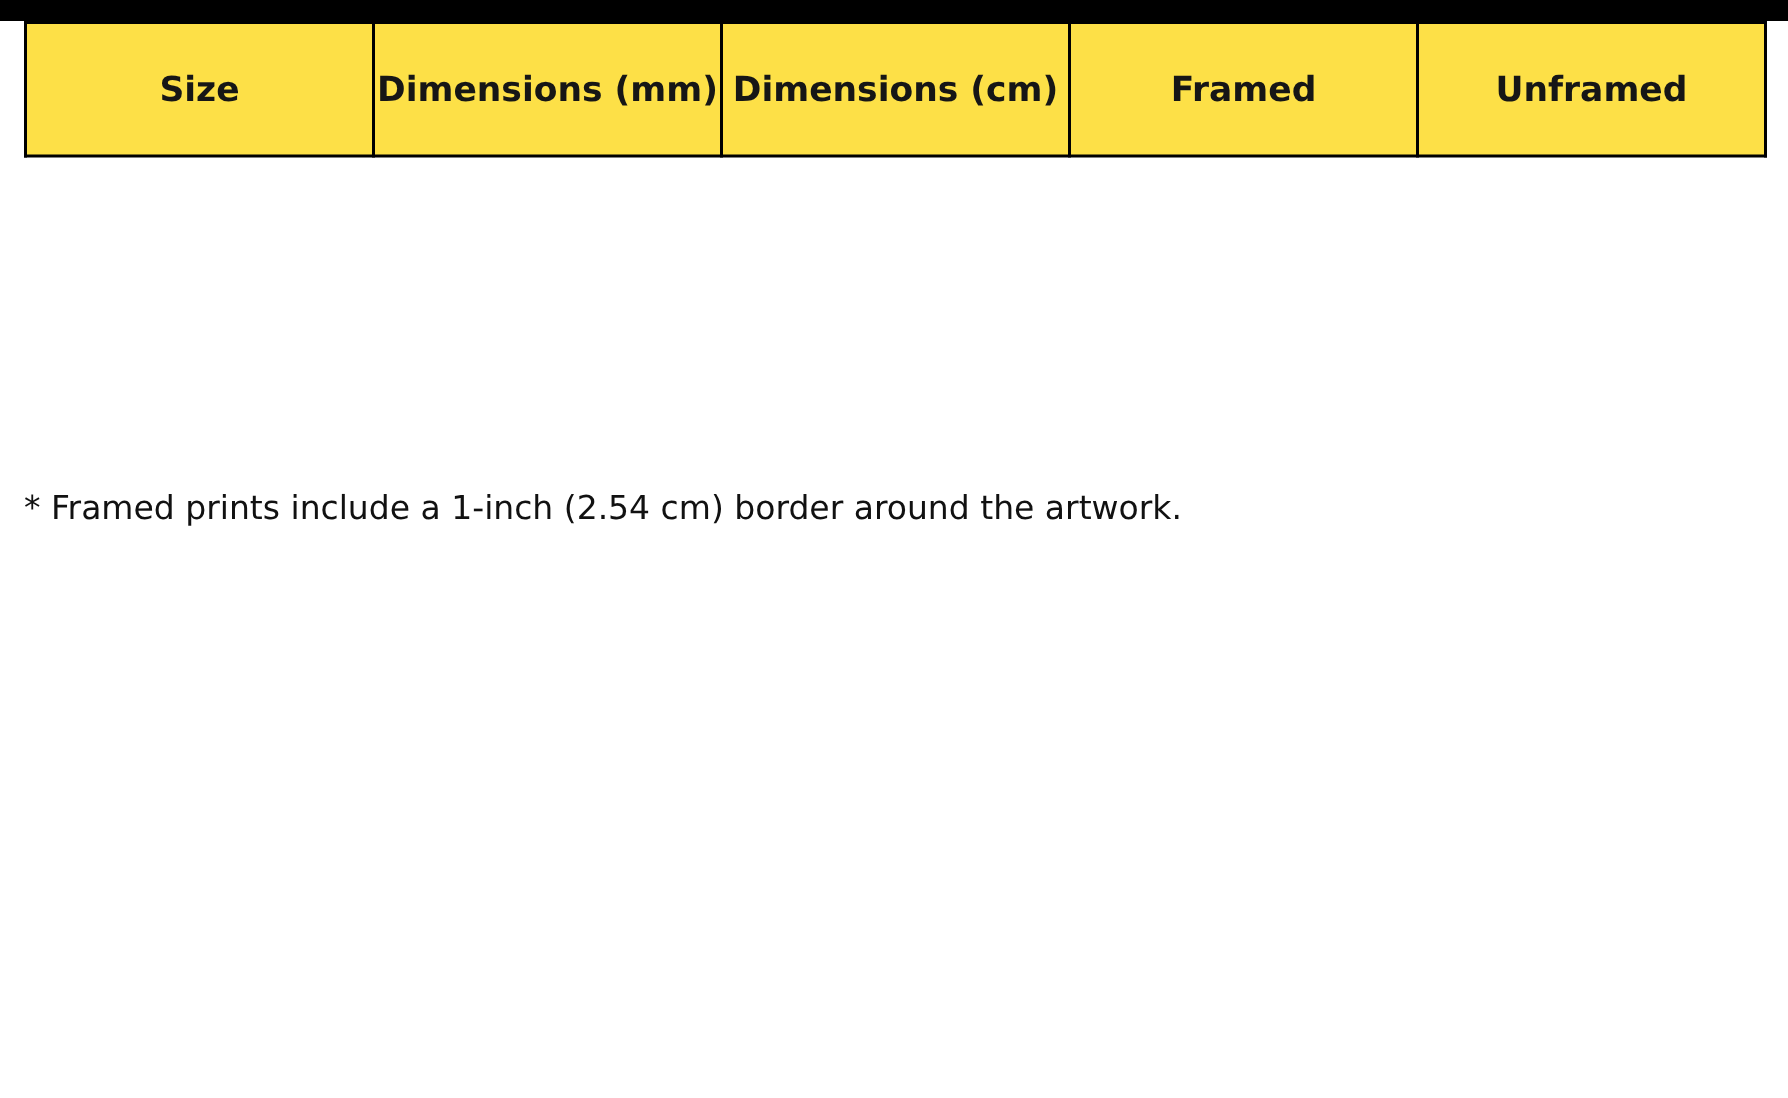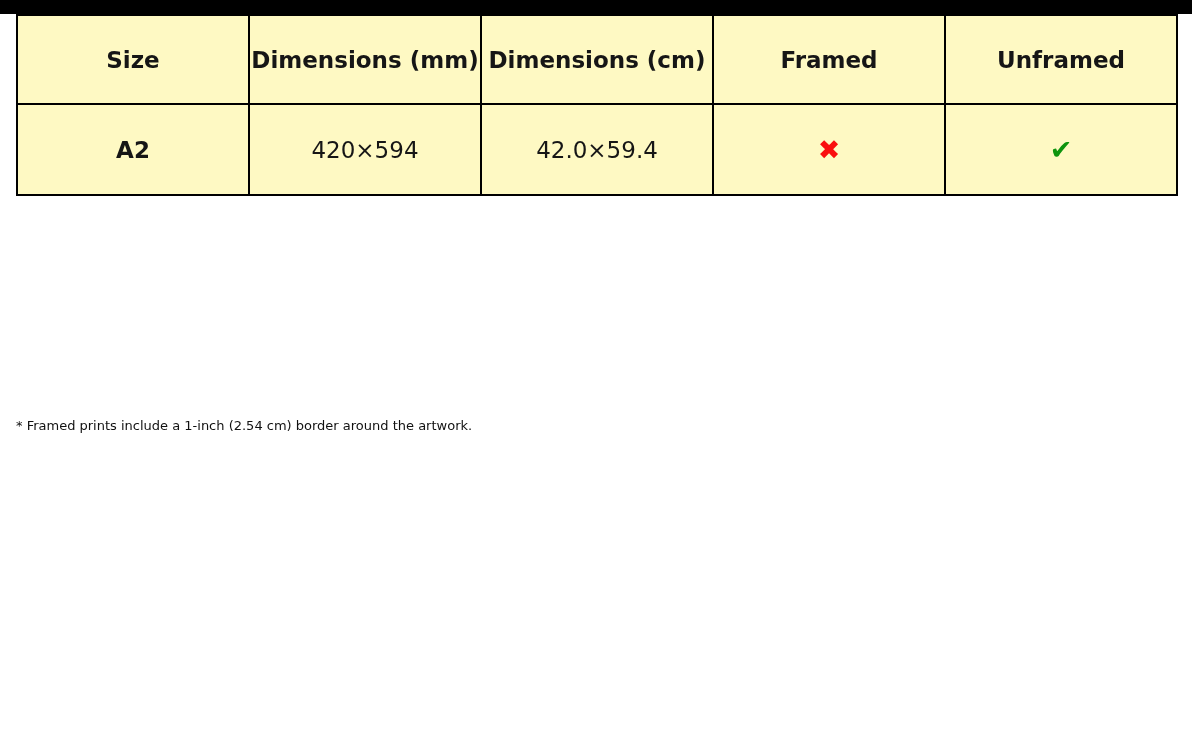--- a/index.html
+++ b/index.html
@@ -19,21 +19,21 @@
   }
   table.size-table {
     border-collapse: collapse;
     table-layout: fixed;
     margin-left: 16px;
     width: 1162px;
   }
   .size-table th,
   .size-table td {
     border: 2px solid #000000;
-    background: #fef9c3;
+    background: #fde047;
     text-align: center;
     vertical-align: middle;
     padding: 0;
   }
   .size-table th {
     height: 87px;
     font-size: 23px;
     font-weight: bold;
   }
   .size-table td {
@@ -46,47 +46,36 @@
   }
   .mark {
     font-size: 27px;
     line-height: 1;
     display: inline-block;
   }
   .mark[data-type="check"] { color: #0e940e; }
   .mark[data-type="cross"] { color: #fa0f0f; }
   .footnote {
     margin: 222px 0 0 16px;
-    font-size: 13px;
+    font-size: 22px;
     color: #111111;
   }
 </style>
 </head>
 <body>
 
 <div class="topbar"></div>
 
 <table class="size-table">
   <thead>
     <tr>
       <th>Size</th>
       <th>Dimensions (mm)</th>
       <th>Dimensions (cm)</th>
       <th>Framed</th>
       <th>Unframed</th>
     </tr>
   </thead>
   <tbody>
-    <tr>
-      <td class="size-cell">A2</td>
-      <td>420×594</td>
-      <td>42.0×59.4</td>
-      <td>
-        <span class="mark" data-type="cross">✖</span>
-      </td>
-      <td>
-        <span class="mark" data-type="check">✔</span>
-      </td>
-    </tr>
   </tbody>
 </table>
 
 <div class="footnote">* Framed prints include a 1-inch (2.54 cm) border around the artwork.</div>
 
 </body></html>

